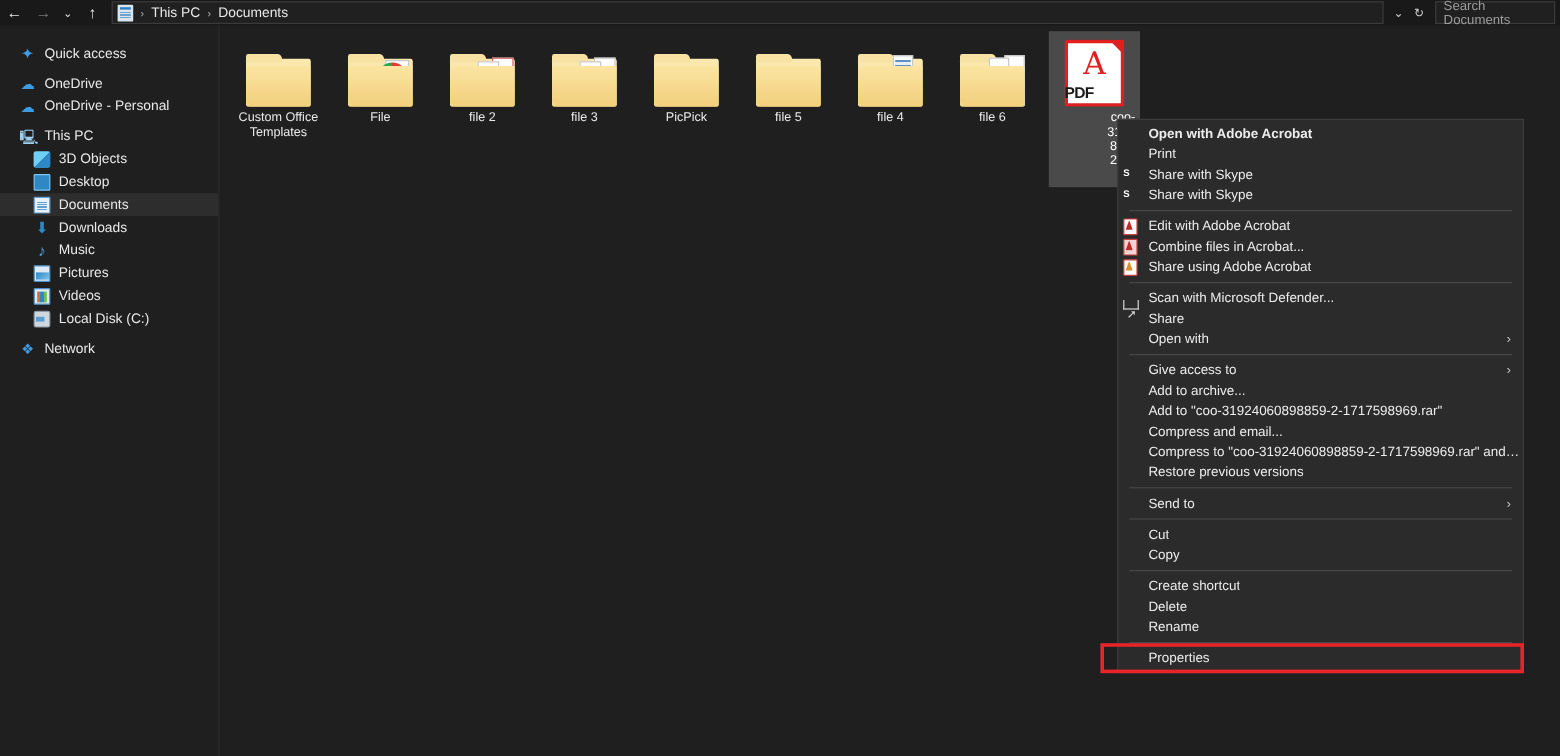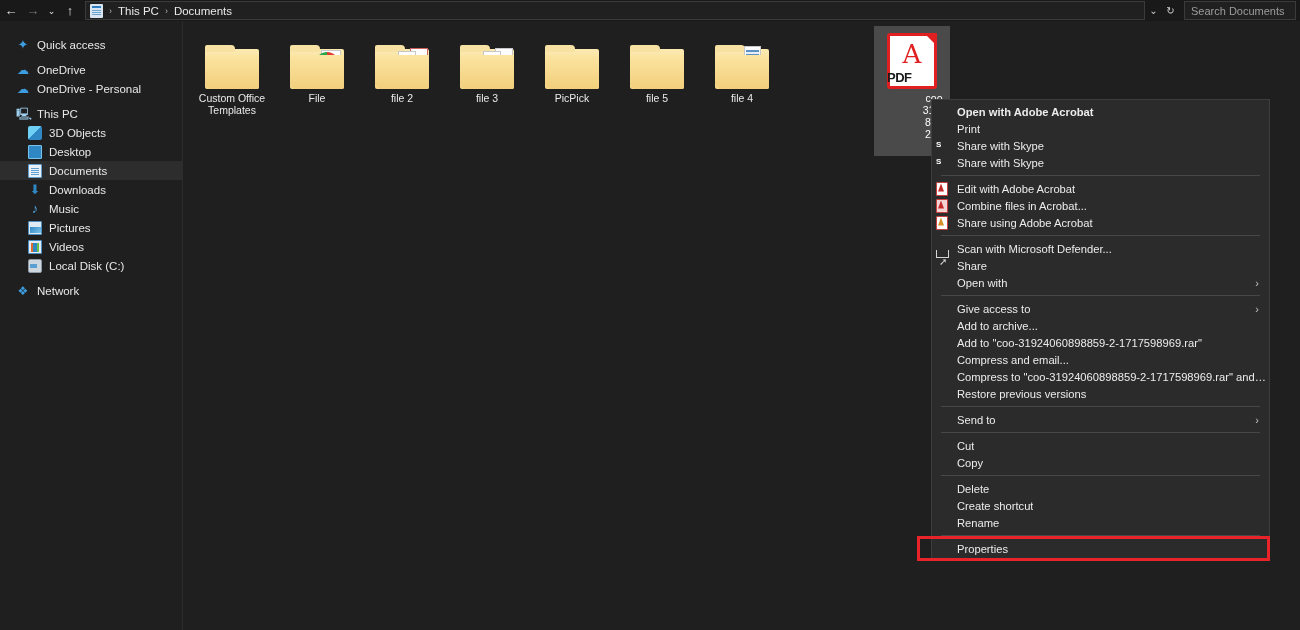--- a/index.html
+++ b/index.html
@@ -38,21 +38,21 @@
   .crumb-icon::after {
     content: ""; position: absolute; left: 2px; top: 6px; width: 9px; height: 5px;
     background: repeating-linear-gradient(to bottom, #6aa3d0 0 1px, #d9e6f2 1px 2px);
   }
   .crumb-text { font-size: 11.5px; color: #e8e8e8; padding: 0 2px; }
   .crumb-sep { font-size: 9px; color: #b0b0b0; padding: 0 2px; }
   #nav-right { margin-left: auto; display: flex; align-items: center; height: 21px; }
   .nav-right-btn { width: 17px; height: 19px; display:flex; align-items:center; justify-content:center;
     font-size: 10px; color: #cfcfcf; }
   #searchbox {
-    width: 112px; height: 19px; margin-left: 5px; margin-right: 4px;
+    width: 100px; height: 19px; margin-left: 5px; margin-right: 4px;
     background: #202020; border: 1px solid #3b3b3b;
     display: flex; align-items: center; padding-left: 6px;
   }
   #searchbox span { font-size: 11px; color: #9d9d9d; }
 
   
   #sidebar {
     position: absolute; top: 21px; left: 0; width: 183px; height: 609px;
     background: #1f1f1f; border-right: 1px solid #2b2b2b; padding-top: 14px;
   }
@@ -383,20 +383,37 @@
       <div style="position:absolute;left:8px;top:2px;width:13px;height:22px;
         background:repeating-linear-gradient(to bottom,#5d93c4 0 2px,#e8eef4 2px 4px);"></div>
       <div style="position:absolute;left:8px;top:25px;width:13px;height:9px;
         background:linear-gradient(to bottom,#6aa8d8,#2f6fb5);"></div>
     </div>
             <div class="front"></div>
           </div>
         </div>
         <div class="fname">file 4</div>
       </div>
+      <div class="file-tile" style="left: 605px; top: 10px;">
+        <div class="thumb">
+          <div class="folder">
+            <div class="back"></div>
+            <div class="tab"></div>
+
+    <div class="overlay">
+      <div class="paper" style="left:14px;top:-2px;width:17px;height:42px;"></div>
+      <div class="paper" style="left:1px;top:0px;width:17px;height:40px;"></div>
+      <div style="position:absolute;left:3px;top:18px;width:7px;height:16px;background:#cfcfcf;
+        clip-path:polygon(0 0,100% 30%,70% 100%,0 70%);"></div>
+    </div>
+            <div class="front"></div>
+          </div>
+        </div>
+        <div class="fname">file 6</div>
+      </div>
       <div class="file-tile selected" style="left: 690px; top: 5px; width: 76px; padding-top: 5px; padding-bottom: 4px;">
         <div class="thumb">
           <div class="pdf-icon">
             <div class="sheet"></div>
             <div class="corner"></div>
       <div class="acro">A</div>
       <div class="label">PDF</div>
           </div>
         </div>
         <div class="fname" style="white-space: pre-line; text-align: right; padding-right: 4px;">coo-3192
@@ -486,28 +503,28 @@
         <span class="mico"></span>
         <span class="mlabel">Cut</span>
       </div>
       <div class="mi">
         <span class="mico"></span>
         <span class="mlabel">Copy</span>
       </div>
       <div class="msep"></div>
       <div class="mi">
         <span class="mico"></span>
+        <span class="mlabel">Create shortcut</span>
+      </div>
+      <div class="mi">
+        <span class="mico"></span>
         <span class="mlabel">Delete</span>
       </div>
       <div class="mi">
         <span class="mico"></span>
-        <span class="mlabel">Create shortcut</span>
-      </div>
-      <div class="mi">
-        <span class="mico"></span>
         <span class="mlabel">Rename</span>
       </div>
       <div class="msep"></div>
       <div class="mi">
         <span class="mico"></span>
         <span class="mlabel">Properties</span>
       </div>
     </div>
   <div id="ctx-highlight" style="border-color: rgb(232, 35, 42); top: 536px; height: 25px;"></div>
 

